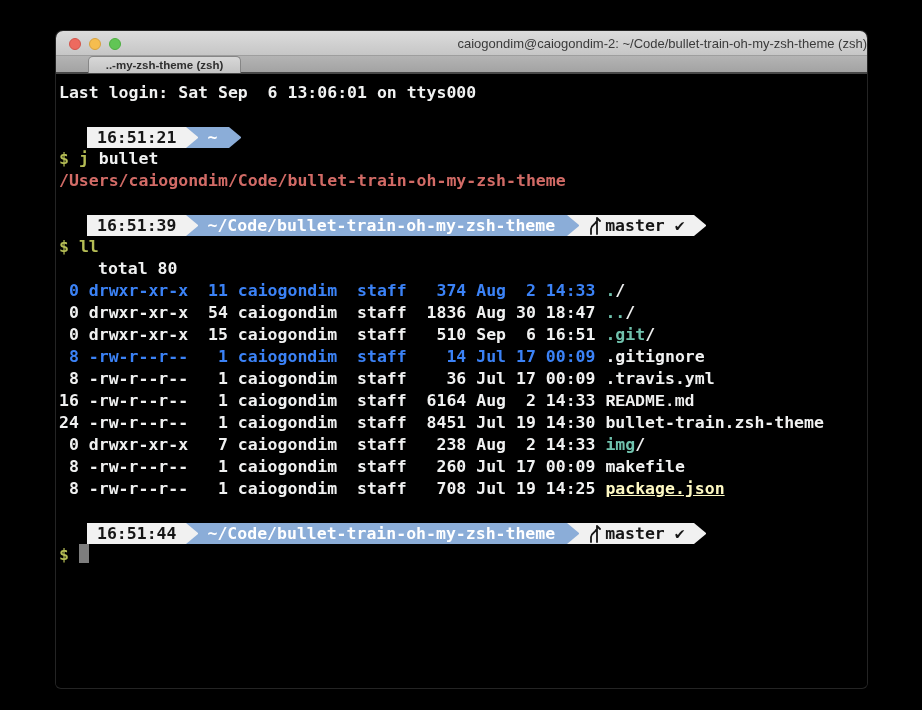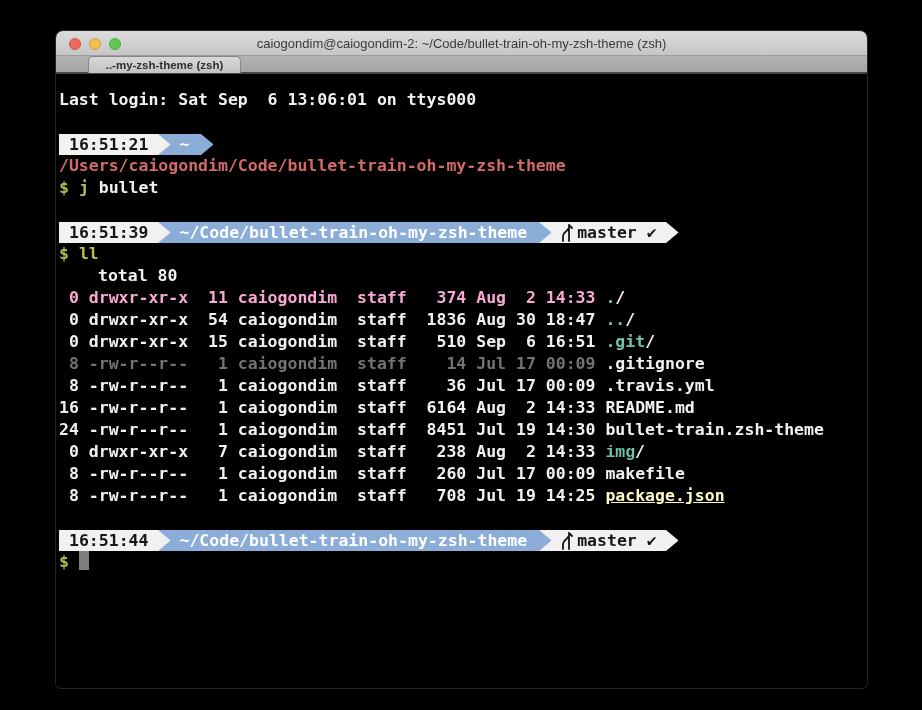--- a/index.html
+++ b/index.html
@@ -12,21 +12,21 @@
     box-shadow:0 0 0 1px rgba(60,60,60,.6);
     overflow:hidden;
   }
   .titlebar {
     position:relative; height:25px;
     background:linear-gradient(#dcdcdc,#c6c6c6);
     border-bottom:1px solid #9e9e9e;
   }
   .titlebar .title {
     position:absolute; left:0; right:0; top:0; height:25px;
-    line-height:25px; text-align:center;
+    line-height:25px; text-align:right;
     font-size:13px; color:#3a3a3a;
     white-space:nowrap; overflow:hidden;
   }
   .lights { position:absolute; left:13px; top:6.5px; display:flex; gap:8px; }
   .light { width:12px; height:12px; border-radius:50%; }
   .light.red    { background:#ed6a5f; border:1px solid #d2544a; }
   .light.yellow { background:#f5bd4f; border:1px solid #d7a13d; }
   .light.green  { background:#61c555; border:1px solid #4caf3f; }
 
   .tabbar {
@@ -39,32 +39,32 @@
     background:linear-gradient(#d8d8d8,#c3c3c3);
     border:1px solid #868686; border-bottom:none;
     border-radius:5px 5px 0 0;
     font-size:11.5px; font-weight:bold; color:#2f2f2f;
     text-align:center; line-height:16px;
     white-space:nowrap; overflow:hidden;
   }
 
   .screen {
     position:relative; height:612px; background:#000;
-    padding:15px 4px 0 3px;
+    padding:8px 4px 0 3px;
     font-family:"DejaVu Sans Mono","Liberation Mono",monospace;
     font-weight:bold; font-size:16.5px; line-height:22px;
     color:#f0f1f1;
   }
   .line { height:22px; white-space:pre; }
   .line span { white-space:pre; }
 
   
   .prompt { display:flex; align-items:center; height:22px; }
   .pseg { height:21px; line-height:21px; white-space:pre; }
-  .pseg.time { background:#f1f1f1; color:#161616; padding:0 10px; }
+  .pseg.time { background:#f1f1f1; color:#161616; padding:0 10px;margin-left:28px; }
   .pseg.dir  { background:#8badd8; color:#fff; padding:0 12px 0 9px; }
   .pseg.git  { background:#f1f1f1; color:#161616; padding:0 9px 0 6px;
                display:flex; align-items:center; }
   .sep { width:0; height:21px;
          border-top:10.5px solid transparent;
          border-bottom:10.5px solid transparent; }
   .sep.w-on-b { border-left:12px solid #f1f1f1; background:#8badd8; }
   .sep.b-on-k { border-left:12px solid #8badd8; background:transparent; }
   .sep.b-on-w { border-left:12px solid #8badd8; background:#f1f1f1; }
   .sep.w-on-k { border-left:12px solid #f1f1f1; background:transparent; }
@@ -91,43 +91,43 @@
   </div>
   <div class="screen" id="screen">
       <div class="line"><span style="color: rgb(240, 241, 241);">Last login: Sat Sep  6 13:06:01 on ttys000</span></div>
       <div class="line"></div>
       <div class="prompt">
         <span class="pseg time">16:51:21</span>
         <span class="sep w-on-b"></span>
         <span class="pseg dir">~</span>
         <span class="sep b-on-k"></span>
       </div>
+      <div class="line"><span style="color: rgb(181, 189, 85);">$</span><span style="color: rgb(240, 241, 241);"> </span><span style="color: rgb(181, 189, 85);">j</span><span style="color: rgb(240, 241, 241);"> bullet</span></div>
       <div class="line"><span style="color: rgb(210, 107, 102);">/Users/caiogondim/Code/bullet-train-oh-my-zsh-theme</span></div>
-      <div class="line"><span style="color: rgb(181, 189, 85);">$</span><span style="color: rgb(240, 241, 241);"> </span><span style="color: rgb(181, 189, 85);">j</span><span style="color: rgb(240, 241, 241);"> bullet</span></div>
       <div class="line"></div>
       <div class="prompt">
         <span class="pseg time">16:51:39</span>
         <span class="sep w-on-b"></span>
         <span class="pseg dir">~/Code/bullet-train-oh-my-zsh-theme</span>
         <span class="sep b-on-w"></span>
         <span class="pseg git"><svg width="14" height="19" viewBox="0 0 14 19" class="git-glyph">
             <path d="M10 2 L10 18 M10 2 L13 5 M4 18 L4 13 C4 9 8 9 9 6" stroke="#161616" stroke-width="1.8" fill="none" stroke-linecap="round"></path>
           </svg><span>master </span><span>✔</span></span>
         <span class="sep w-on-k"></span>
       </div>
       <div class="line"><span style="color: rgb(181, 189, 85);">$</span><span style="color: rgb(240, 241, 241);"> </span><span style="color: rgb(181, 189, 85); text-align: center;">ll</span></div>
       <div class="line"><span style="color: rgb(240, 241, 241); margin-left: 39px;">total 80</span></div>
-      <div class="line"><span style="color: #f9a8d4; margin-top: 38px;"> 0 drwxr-xr-x  11 caiogondim  staff   374 Aug  2 14:33 </span><span style="color: rgb(112, 194, 173);">.</span><span style="color: rgb(240, 241, 241);">/</span></div>
+      <div class="line"><span style="color: #3b82f6; margin-top: 38px;"> 0 drwxr-xr-x  11 caiogondim  staff   374 Aug  2 14:33 </span><span style="color: rgb(112, 194, 173);">.</span><span style="color: rgb(240, 241, 241);">/</span></div>
       <div class="line"><span style="color: rgb(240, 241, 241);"> 0 drwxr-xr-x  54 caiogondim  staff  1836 Aug 30 18:47 </span><span style="color: rgb(112, 194, 173);">..</span><span style="color: rgb(240, 241, 241);">/</span></div>
       <div class="line"><span style="color: rgb(240, 241, 241);"> 0 drwxr-xr-x  15 caiogondim  staff   510 Sep  6 16:51 </span><span style="color: rgb(112, 194, 173);">.git</span><span style="color: rgb(240, 241, 241);">/</span></div>
-      <div class="line"><span style="color: #737373;"> 8 -rw-r--r--   1 caiogondim  staff    14 Jul 17 00:09 </span><span style="color: rgb(240, 241, 241);">.gitignore</span></div>
+      <div class="line"><span style="color: #3b82f6;"> 8 -rw-r--r--   1 caiogondim  staff    14 Jul 17 00:09 </span><span style="color: rgb(240, 241, 241);">.gitignore</span></div>
       <div class="line"><span style="color: rgb(240, 241, 241);"> 8 -rw-r--r--   1 caiogondim  staff    36 Jul 17 00:09 </span><span style="color: rgb(240, 241, 241);">.travis.yml</span></div>
-      <div class="line"><span style="color: rgb(240, 241, 241);">16 -rw-r--r--   1 caiogondim  staff  6164 Aug  2 14:33 </span><span style="color: rgb(240, 241, 241);">README.md</span></div>
+      <div class="line"><span style="color: rgb(240, 241, 241);">16 -rw-r--r--   1 caiogondim  staff  6164 Aug  2 14:33 </span><span style="color: rgb(240, 241, 241); font-family: Liberation Mono, monospace;">README.md</span></div>
       <div class="line"><span style="color: rgb(240, 241, 241);">24 -rw-r--r--   1 caiogondim  staff  8451 Jul 19 14:30 </span><span style="color: rgb(240, 241, 241);">bullet-train.zsh-theme</span></div>
-      <div class="line"><span style="color: rgb(240, 241, 241);"> 0 drwxr-xr-x   7 caiogondim  staff   238 Aug  2 14:33 </span><span style="color: rgb(112, 194, 173); font-family: Liberation Mono, monospace;">img</span><span style="color: rgb(240, 241, 241);">/</span></div>
+      <div class="line"><span style="color: rgb(240, 241, 241);"> 0 drwxr-xr-x   7 caiogondim  staff   238 Aug  2 14:33 </span><span style="color: rgb(112, 194, 173);">img</span><span style="color: rgb(240, 241, 241);">/</span></div>
       <div class="line"><span style="color: rgb(240, 241, 241);"> 8 -rw-r--r--   1 caiogondim  staff   260 Jul 17 00:09 </span><span style="color: rgb(240, 241, 241);">makefile</span></div>
       <div class="line"><span style="color: rgb(240, 241, 241);"> 8 -rw-r--r--   1 caiogondim  staff   708 Jul 19 14:25 </span><span style="color: #fef9c3; text-decoration: underline;">package.json</span></div>
       <div class="line"></div>
       <div class="prompt">
         <span class="pseg time">16:51:44</span>
         <span class="sep w-on-b"></span>
         <span class="pseg dir">~/Code/bullet-train-oh-my-zsh-theme</span>
         <span class="sep b-on-w"></span>
         <span class="pseg git"><svg width="14" height="19" viewBox="0 0 14 19" class="git-glyph">
             <path d="M10 2 L10 18 M10 2 L13 5 M4 18 L4 13 C4 9 8 9 9 6" stroke="#161616" stroke-width="1.8" fill="none" stroke-linecap="round"></path>

